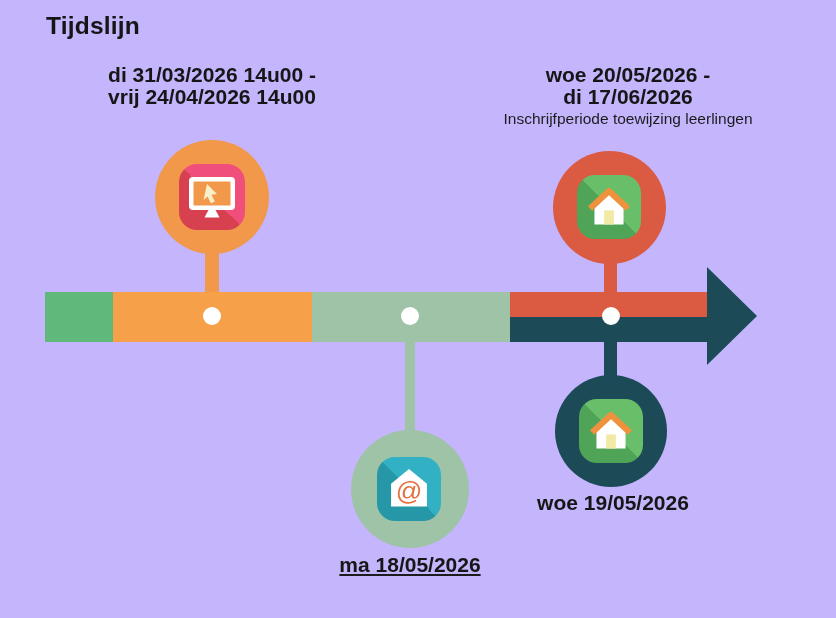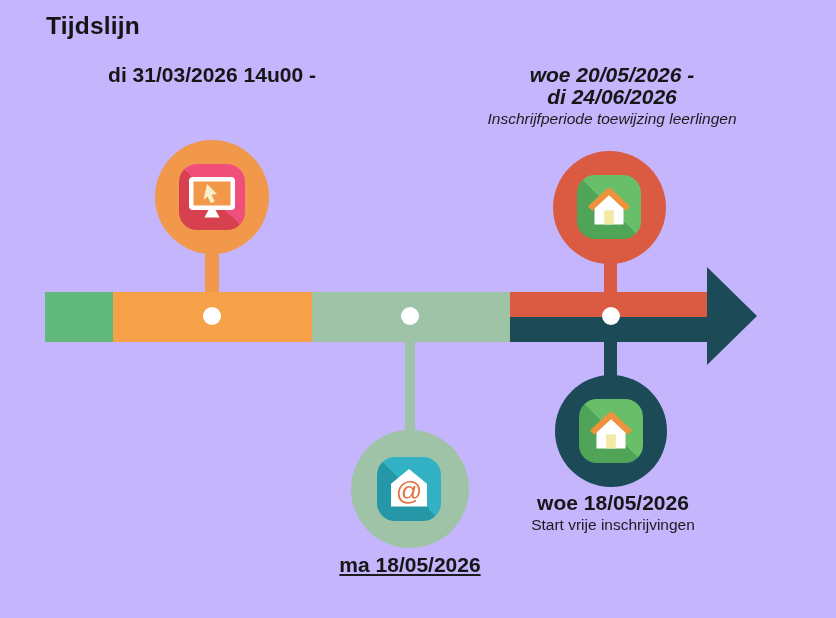--- a/index.html
+++ b/index.html
@@ -43,51 +43,52 @@
     position:absolute;width:66px;height:66px;border-radius:18px;overflow:hidden;
   }
   .tile svg{position:absolute;left:0;top:0;}
   .tile-1{left:24px;top:24px;background:linear-gradient(45deg,#D7414F 0 50%,#F04E7B 50% 100%);}
   .tile-2{left:24px;top:24px;width:64px;height:64px;background:linear-gradient(45deg,#4FA457 0 50%,#68BE69 50% 100%);}
   .tile-3{left:26px;top:27px;width:64px;height:64px;background:linear-gradient(45deg,#2697A6 0 50%,#31B1C3 50% 100%);}
   .tile-4{left:24px;top:24px;width:64px;height:64px;background:linear-gradient(45deg,#4FA457 0 50%,#68BE69 50% 100%);}
   
   .textblock{position:absolute;text-align:center;line-height:22px;}
   .tb-1{left:62px; top:64px; width:300px;}
-  .tb-2{left:452px;top:64px; width:320px;font-style:italic;}
+  .tb-2{left:468px;top:64px; width:320px;}
   .tb-3{left:250px;top:554px;width:320px;text-decoration:underline;}
   .tb-4{left:463px;top:492px;width:300px;}
   .date-line{font-size:21px;font-weight:bold;color:#161616;}
   .milestone-label{font-size:15.5px;font-weight:normal;color:#1c1c1c;}
 </style>
 </head>
 <body>
 
 <div class="canvas">
 
   <div class="page-title">Tijdslijn</div>
 
   <div class="textblock tb-1">
     <div class="date-line">di 31/03/2026 14u00 -</div>
+    <div class="date-line">vrij 24/04/2026 14u00</div>
   </div>
   <div class="stem stem-1"></div>
   <div class="circle circle-1">
     <div class="tile tile-1">
       <svg width="66" height="66" viewBox="0 0 66 66">
         <rect x="10" y="13" width="46" height="33" rx="4" fill="#ffffff"></rect>
         <rect x="14.5" y="17.5" width="37" height="24" fill="#F1984B"></rect>
         <path d="M28 20 L38 30 L32.5 30.8 L35.8 37.5 L31.8 39.3 L28.6 32.6 L24.5 36 Z" fill="#F8F0C8"></path>
         <polygon points="29.5,46 36.5,46 40.5,53.5 25.5,53.5" fill="#ffffff"></polygon>
       </svg>
     </div>
   </div>
 
   <div class="textblock tb-2">
     <div class="date-line">woe 20/05/2026 -</div>
-    <div class="date-line">di 24/06/2026</div>
+    <div class="date-line">di 17/06/2026</div>
     <div class="milestone-label">Inschrijfperiode toewijzing leerlingen</div>
   </div>
   <div class="stem stem-2"></div>
   <div class="circle circle-2">
     <div class="tile tile-2">
       <svg width="64" height="64" viewBox="0 0 66 66">
         <polygon points="18,31 33,17.5 48,31 48,51 18,51" fill="#ffffff"></polygon>
         <polyline points="13.5,34.5 33,16.5 52.5,34.5" fill="none" stroke="#EF923D" stroke-width="6.5" stroke-linejoin="round"></polyline>
         <rect x="28" y="36.5" width="10" height="14.5" fill="#F2E9A4"></rect>
       </svg>
@@ -121,17 +122,16 @@
   <div class="circle circle-4">
     <div class="tile tile-4">
       <svg width="64" height="64" viewBox="0 0 66 66">
         <polygon points="18,31 33,17.5 48,31 48,51 18,51" fill="#ffffff"></polygon>
         <polyline points="13.5,34.5 33,16.5 52.5,34.5" fill="none" stroke="#EF923D" stroke-width="6.5" stroke-linejoin="round"></polyline>
         <rect x="28" y="36.5" width="10" height="14.5" fill="#F2E9A4"></rect>
       </svg>
     </div>
   </div>
   <div class="textblock tb-4">
-    <div class="date-line">woe 18/05/2026</div>
-    <div class="milestone-label">Start vrije inschrijvingen</div>
+    <div class="date-line">woe 19/05/2026</div>
   </div>
 
 </div>
 
 </body></html>

